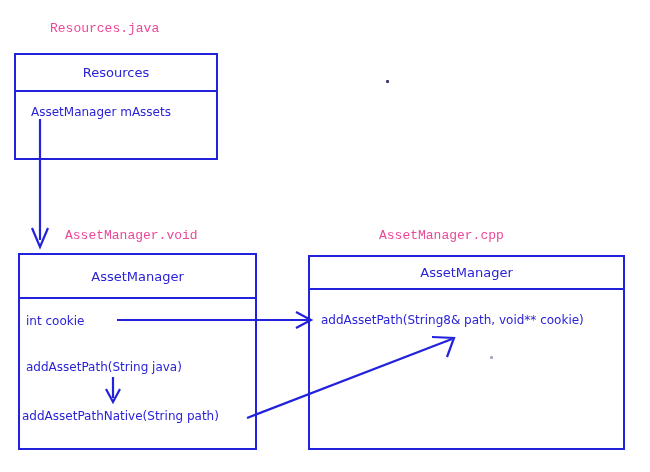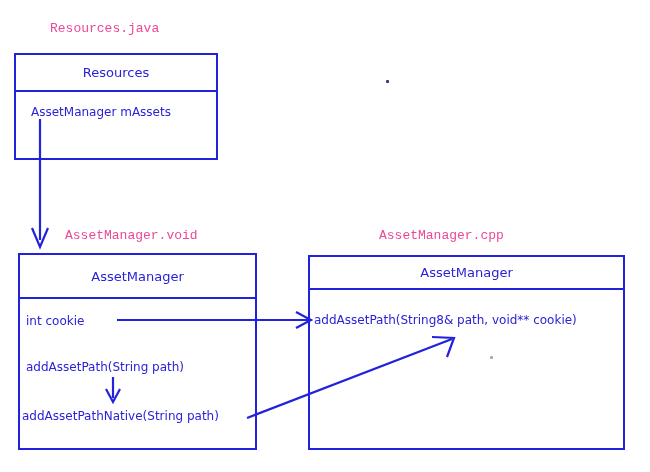--- a/index.html
+++ b/index.html
@@ -82,31 +82,31 @@
     <div class="member" style="left:15px; top:50px;">AssetManager mAssets</div>
   </div>
 
   <div class="file-label" style="left:65px; top:228px;">AssetManager.void</div>
 
   <div class="class-box" style="left:18px; top:253px; width:239px; height:197px;">
     <div class="class-title-row" style="height:44px;">
       <span class="class-title">AssetManager</span>
     </div>
     <div class="member" style="left:6px; top:59px;">int cookie</div>
-    <div class="member" style="left:6px; top:105px;">addAssetPath(String path)</div>
+    <div class="member" style="left:6px; top:105px;">addAssetPath(String java)</div>
     <div class="member" style="left:2px; top:154px;">addAssetPathNative(String path)</div>
   </div>
 
   <div class="file-label" style="left:379px; top:228px;text-align:right;">AssetManager.cpp</div>
 
   <div class="class-box" style="left:308px; top:255px; width:317px; height:195px;">
     <div class="class-title-row" style="height:33px;">
       <span class="class-title">AssetManager</span>
     </div>
-    <div class="member" style="left:4px; top:56px;">addAssetPath(String8&amp; path, void** cookie)</div>
+    <div class="member" style="left:11px; top:56px;">addAssetPath(String8&amp; path, void** cookie)</div>
   </div>
 
   <svg class="svg-layer" viewBox="0 0 650 472" xmlns="http://www.w3.org/2000/svg">
 
     <g>
       <line x1="40" y1="119" x2="40" y2="240" stroke="#2222dd" stroke-width="2.2"></line>
       <polyline points="32,228 40,247 48,228" fill="none" stroke="#2222dd" stroke-width="2.2"></polyline>
     </g>
 
     <g>

